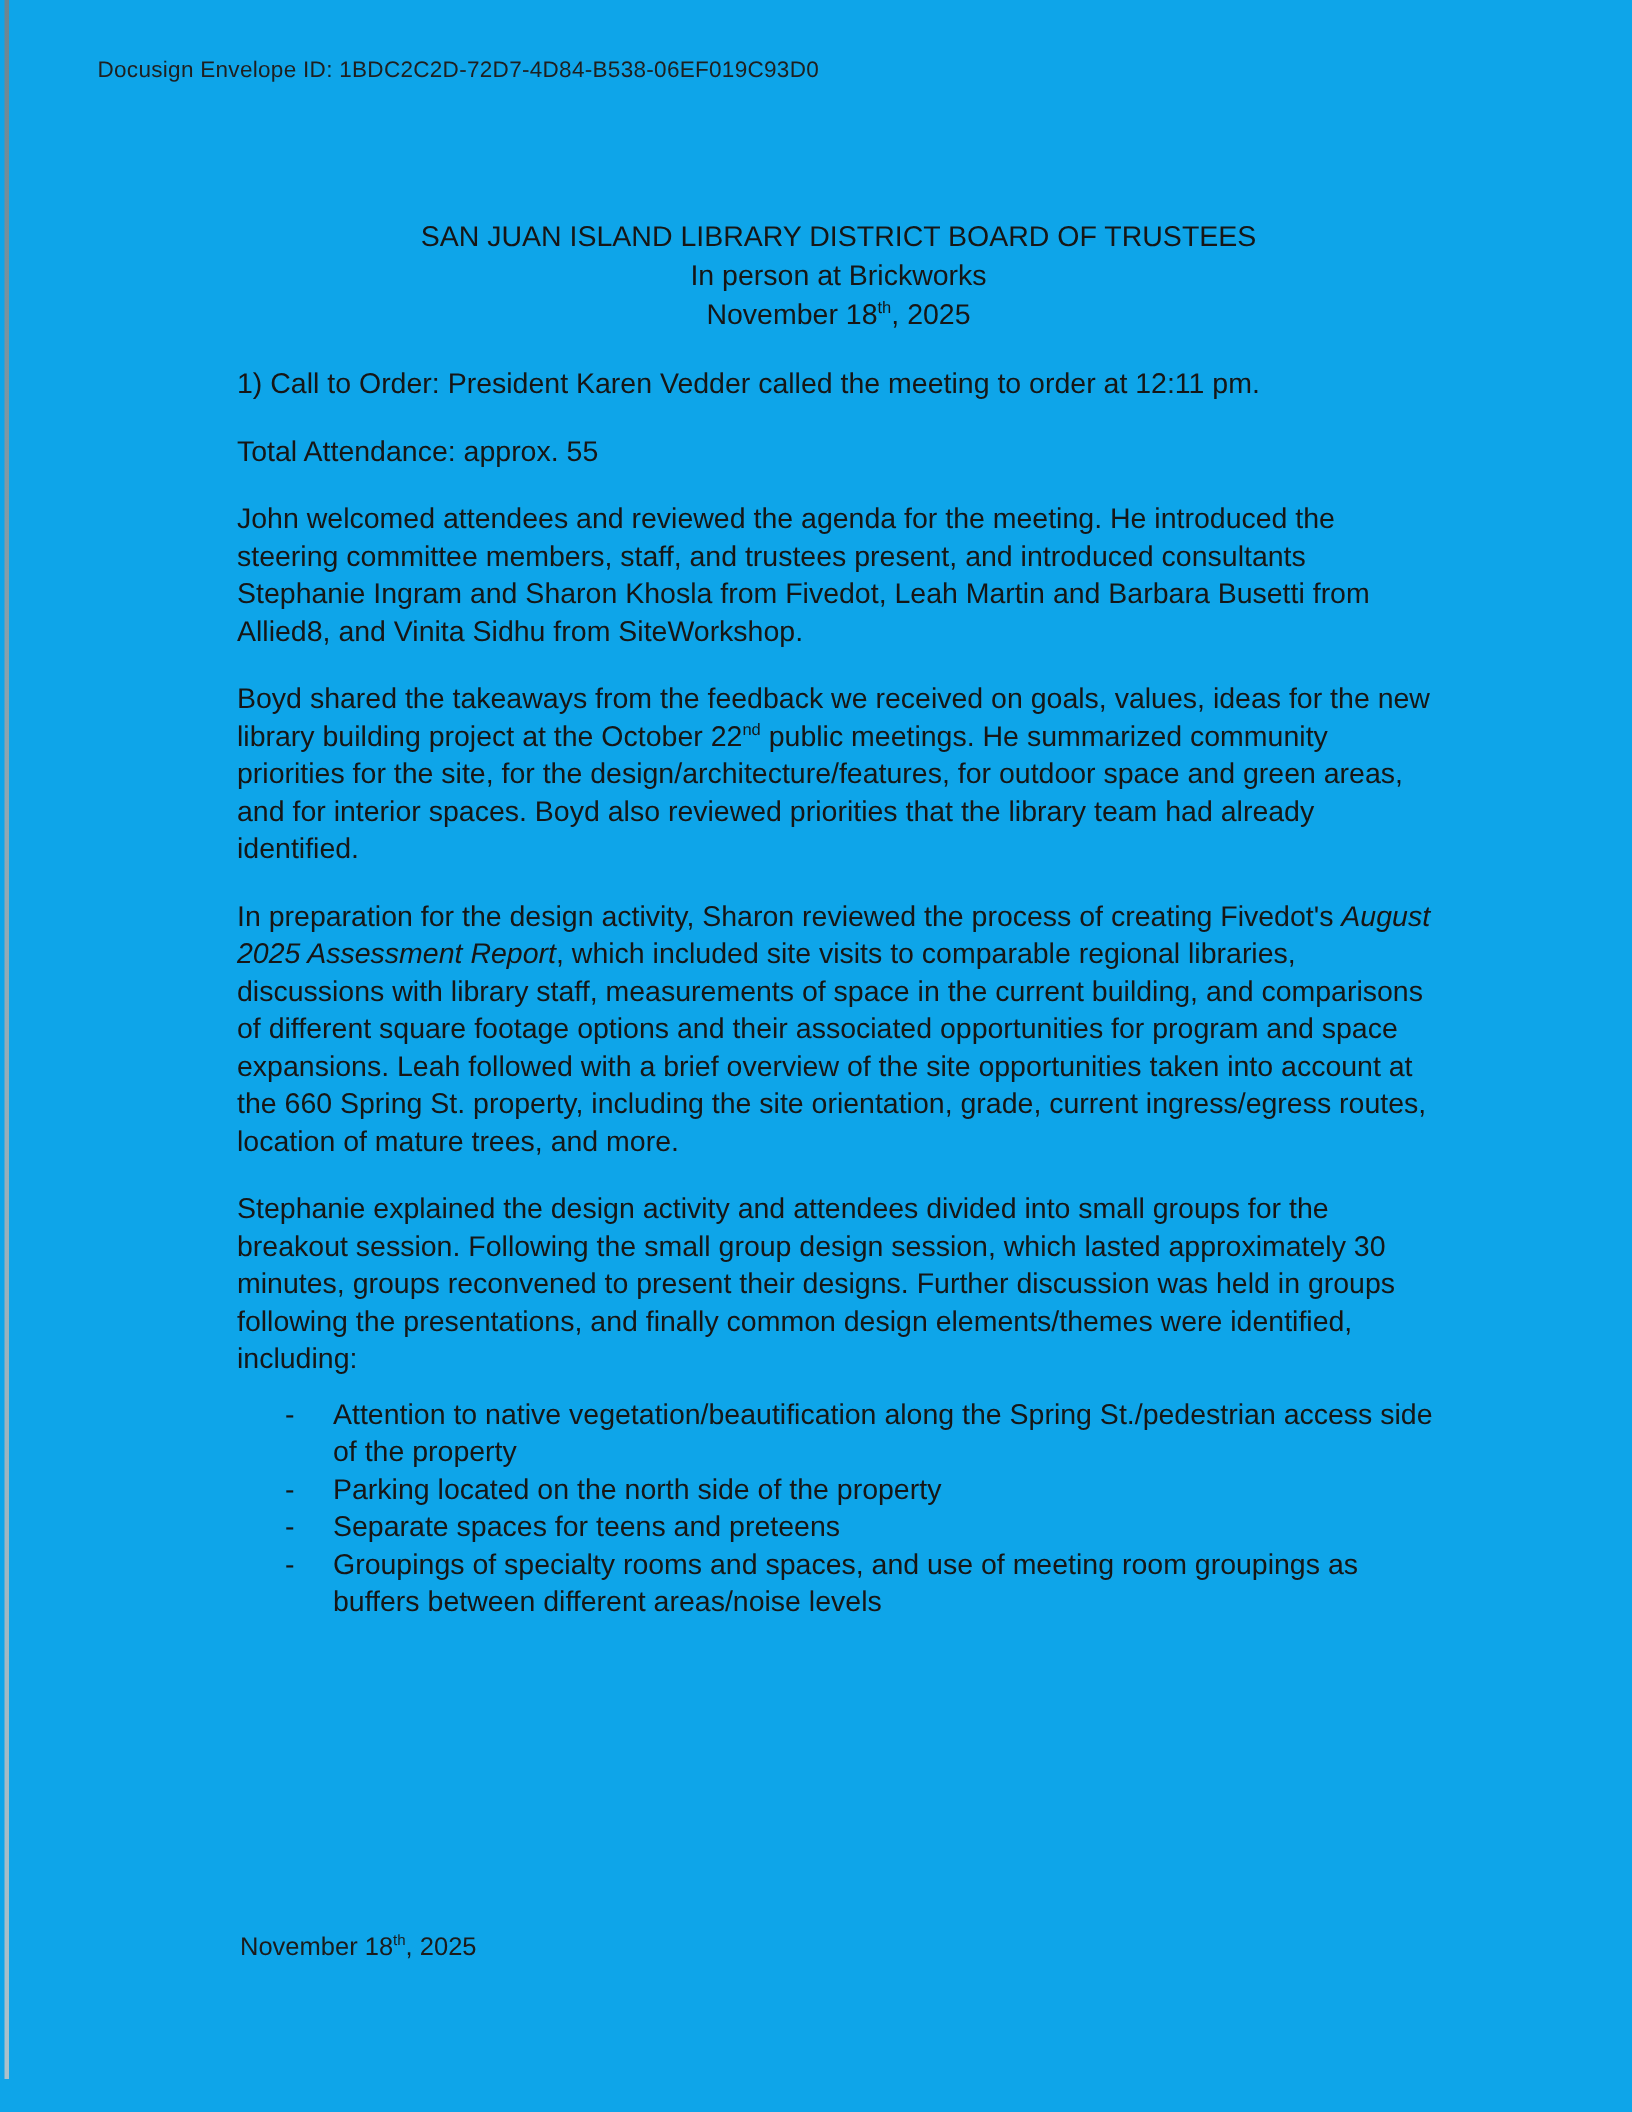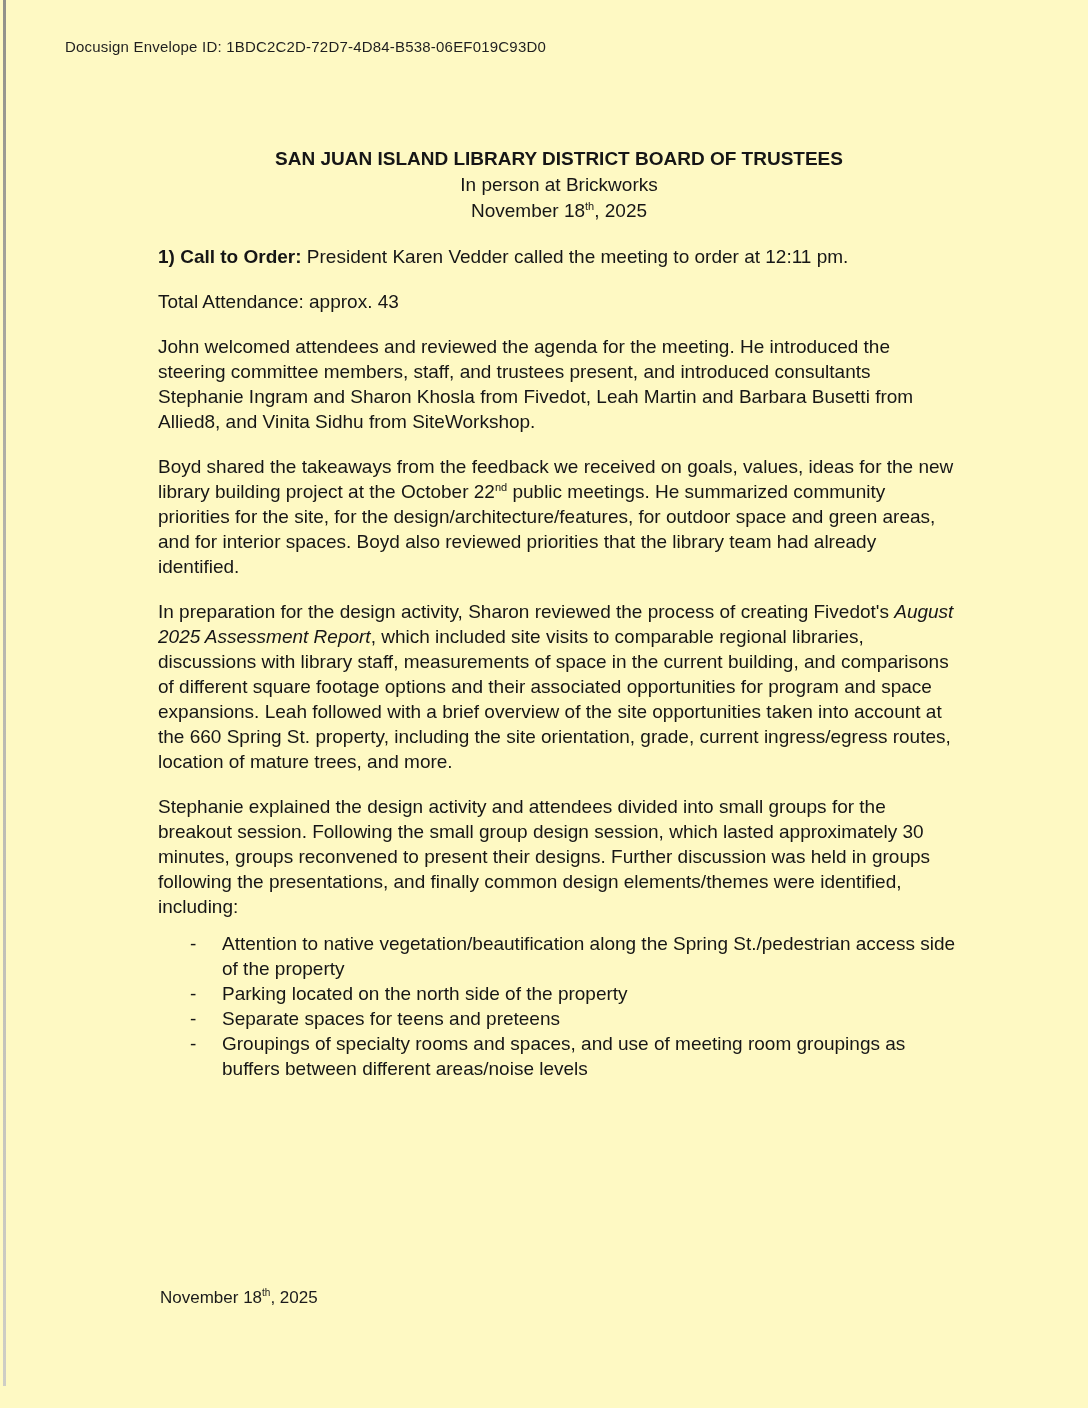--- a/index.html
+++ b/index.html
@@ -1,20 +1,20 @@
 <!DOCTYPE html>
 <html><head>
 <meta charset="utf-8">
 <style>
   html, body { margin: 0; padding: 0; background: #e8e8e8; }
   .page {
     position: relative;
     width: 1088px;
     height: 1408px;
-    background: #fef9c3;
+    background: #0ea5e9;
     overflow: hidden;
     font-family: "Liberation Sans", "DejaVu Sans", sans-serif;
     color: #161616;
   }
   .scan-edge {
     position: absolute;
     left: 3px;
     top: 0;
     width: 3px;
     height: 1386px;
@@ -36,21 +36,21 @@
     width: 802px;
     font-size: 19px;
     line-height: 25px;
   }
   .title-block {
     margin-top: 146px;
     margin-bottom: 20px;
     text-align: center;
     line-height: 26px;
   }
-  .b { font-weight: bold; }
+  .b { font-weight: normal; }
   .i { font-style: italic; }
   sup.sp { font-size: 11px; vertical-align: super; line-height: 0; }
   p.para { margin: 0 0 20px 0; }
   p.tight { margin: 0 0 12px 0; }
   .item-a { margin-left: 32px; }
   .item-a-label { padding-right: 13px; }
   .bullet-list { margin: 0; }
   .bullet-row {
     display: flex;
     margin-left: 32px;
@@ -83,21 +83,21 @@
     <div class="title-block">
       <div class="b">SAN JUAN ISLAND LIBRARY DISTRICT BOARD OF TRUSTEES</div>
       <div>In person at Brickworks</div>
       <div><span>November 18</span><sup class="sp">th</sup><span>, 2025</span></div>
     </div>
 
     <p class="para"><span class="b">1) Call to Order:</span><span> President Karen Vedder called the meeting to order at 12:11 pm.</span></p>
 
 
 
-    <p class="para">Total Attendance: approx. 43</p>
+    <p class="para">Total Attendance: approx. 55</p>
 
 
 
     <p class="para">John welcomed attendees and reviewed the agenda for the meeting. He introduced the steering committee members, staff, and trustees present, and introduced consultants Stephanie Ingram and Sharon Khosla from Fivedot, Leah Martin and Barbara Busetti from Allied8, and Vinita Sidhu from SiteWorkshop.</p>
 
     <p class="para"><span>Boyd shared the takeaways from the feedback we received on goals, values, ideas for the new library building project at the October 22</span><sup class="sp">nd</sup><span> public meetings. He summarized community priorities for the site, for the design/architecture/features, for outdoor space and green areas, and for interior spaces. Boyd also reviewed priorities that the library team had already identified.</span></p>
 
     <p class="para"><span>In preparation for the design activity, Sharon reviewed the process of creating Fivedot's </span><span class="i">August 2025 Assessment Report</span><span>, which included site visits to comparable regional libraries, discussions with library staff, measurements of space in the current building, and comparisons of different square footage options and their associated opportunities for program and space expansions. Leah followed with a brief overview of the site opportunities taken into account at the 660 Spring St. property, including the site orientation, grade, current ingress/egress routes, location of mature trees, and more.</span></p>
 
     <p class="tight">Stephanie explained the design activity and attendees divided into small groups for the breakout session. Following the small group design session, which lasted approximately 30 minutes, groups reconvened to present their designs. Further discussion was held in groups following the presentations, and finally common design elements/themes were identified, including:</p>

